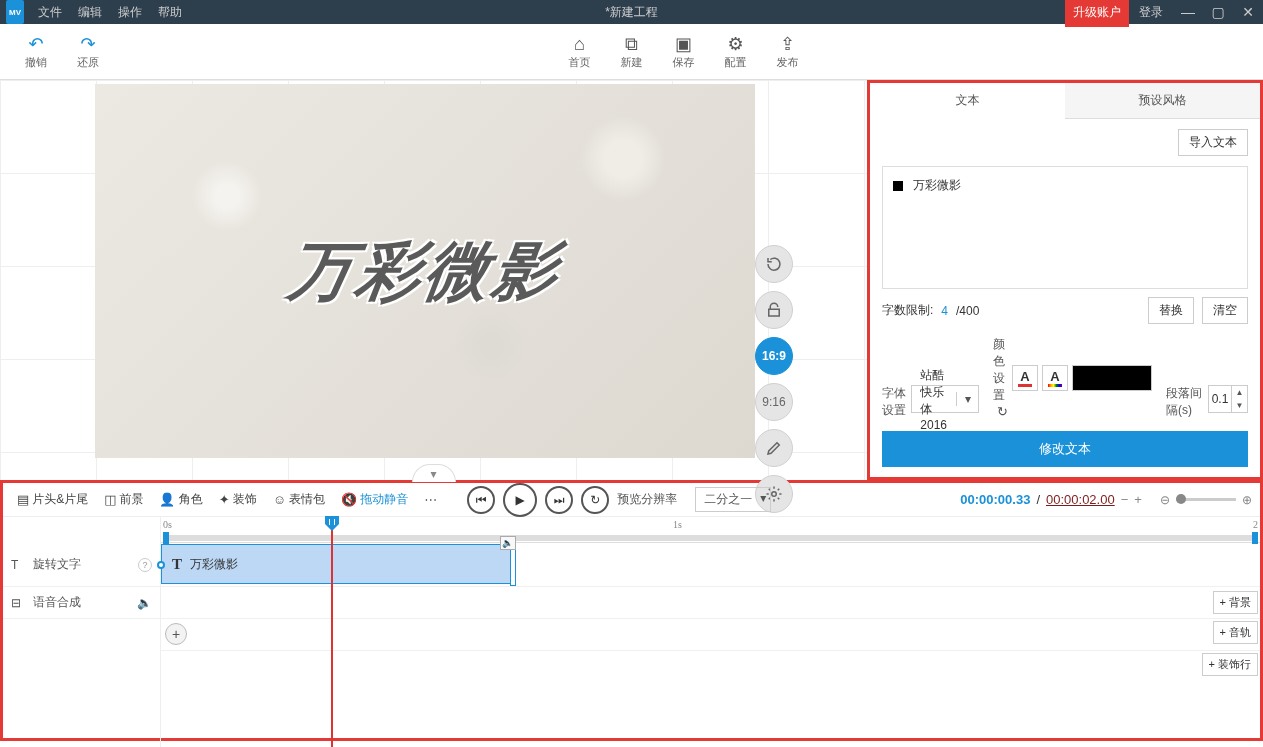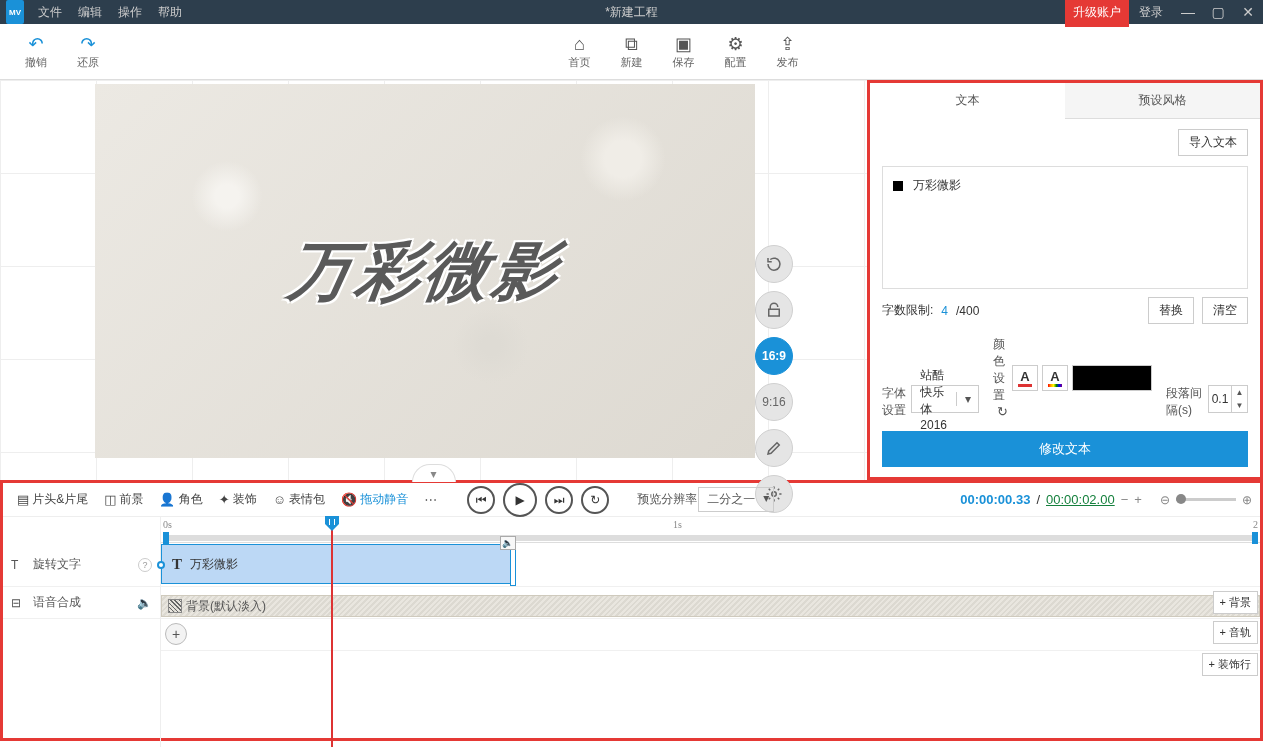--- a/index.html
+++ b/index.html
@@ -72,26 +72,26 @@
 
 
 .timeline-wrap { border:3px solid #e53935; border-top-width:3px; height: 261px; display:flex; flex-direction:column;}
 .tl-toolbar { height:34px; display:flex; align-items:center; padding: 0 8px; gap:4px; border-bottom:1px solid #eee;}
 .tl-tool { display:flex; align-items:center; gap:3px; padding:0 6px; color:#444; cursor:pointer; font-size:12px;}
 .tl-tool.drag-mute { color:#1a91d8;}
 .tl-tool .ico { font-size:13px;}
 .tl-center { margin-left:20px; display:flex; align-items:center; gap:8px;}
 .play-btn { width:28px; height:28px; border:2px solid #555; border-radius:50%; display:flex; align-items:center; justify-content:center; cursor:pointer;}
 .play-btn.big { width:34px; height:34px;}
-.resolution { display:flex; align-items:center; gap:1px; margin-left:24px; color:#555;}
+.resolution { display:flex; align-items:center; gap:18px; margin-left:4px; color:#555;}
 .res-select { border:1px solid #ccc; padding:3px 18px 3px 8px; position:relative;}
 .res-select:after { content:"▾"; position:absolute; right:4px; color:#555;}
 .time-display { margin-left:auto; display:flex; align-items:center; gap:6px; font-size:13px;}
 .time-display .cur { color:#1a91d8; font-weight:bold;}
-.time-display .tot { color:#15803d; text-decoration:underline;}
+.time-display .tot { color:#7f1d1d; text-decoration:underline;}
 .zoom-ctrl { display:flex; align-items:center; gap:6px; margin-left:14px; color:#888;}
 .zoom-ctrl .slider { width:60px; height:3px; background:#ccc; position:relative;}
 .zoom-ctrl .slider .knob { position:absolute; left:0; top:-4px; width:10px; height:10px; background:#888; border-radius:50%;}
 
 .tl-body { flex:1; display:flex; position:relative;}
 .tl-labels { width:158px; border-right:1px solid #eee;}
 .tl-tracks { flex:1; position:relative;}
 .ruler { height:26px; border-bottom:1px solid #ddd; position:relative; background:#fff;}
 .ruler .tlabel { position:absolute; top:2px; font-size:10px; color:#888;font-family:Liberation Serif, serif;}
 .scrubber { position:absolute; top:0; width:2px; background:#d33; height:100%; left:170px; z-index:10;}
@@ -367,24 +367,20 @@
             <div class="dot"></div>
             <span class="T">T</span>
             <span>万彩微影</span>
             <div class="handle" style="right:-1px"></div>
             <div class="snd">🔈</div>
           </div>
         </div>
       </div>
       <div class="track-row bg-track">
         <div class="track-content">
-          <div class="bg-clip">
-              <span class="hatched-ico"></span>
-              <span>背景(默认淡入)</span>
-            </div>
           <div class="side-add-btns" style="top:4px;">
               <div class="side-add-btn">+ 背景</div>
             </div>
         </div>
       </div>
       <div class="track-row voice-track">
         <div class="track-content">
           <div class="add-circle" style="position:absolute; top:4px;">+</div>
           <div class="side-add-btns" style="top:2px;">
             <div class="side-add-btn">+ 音轨</div>

